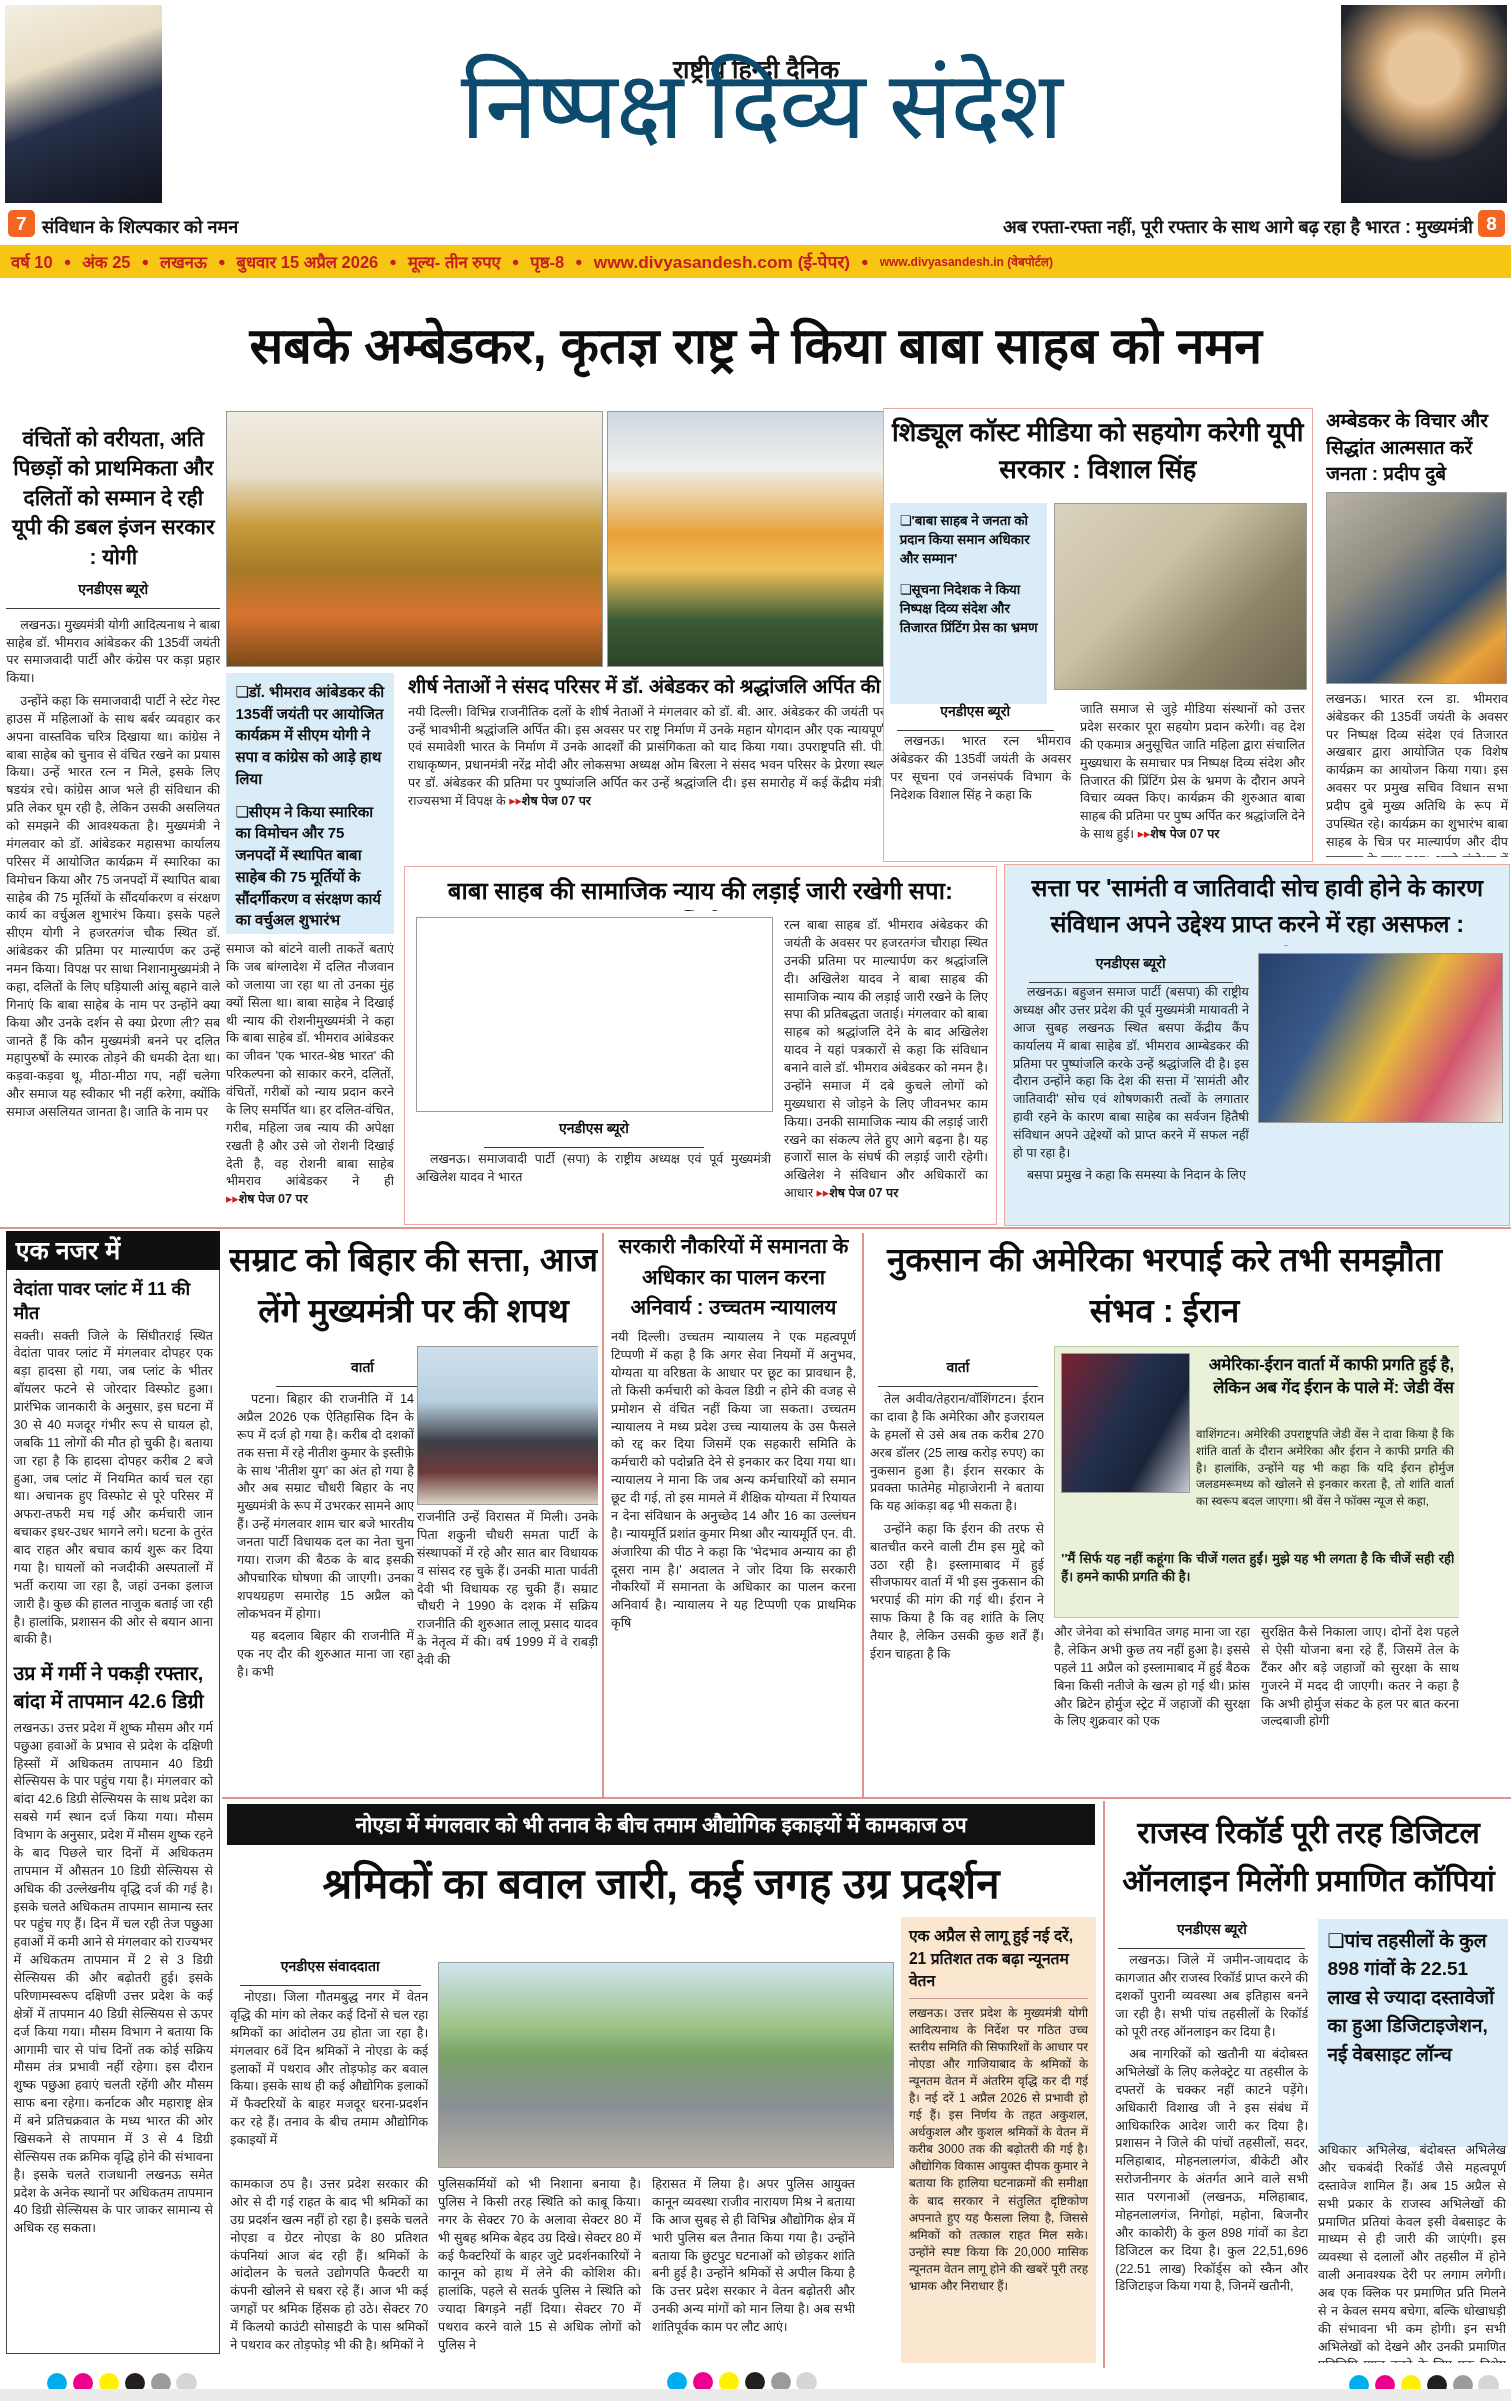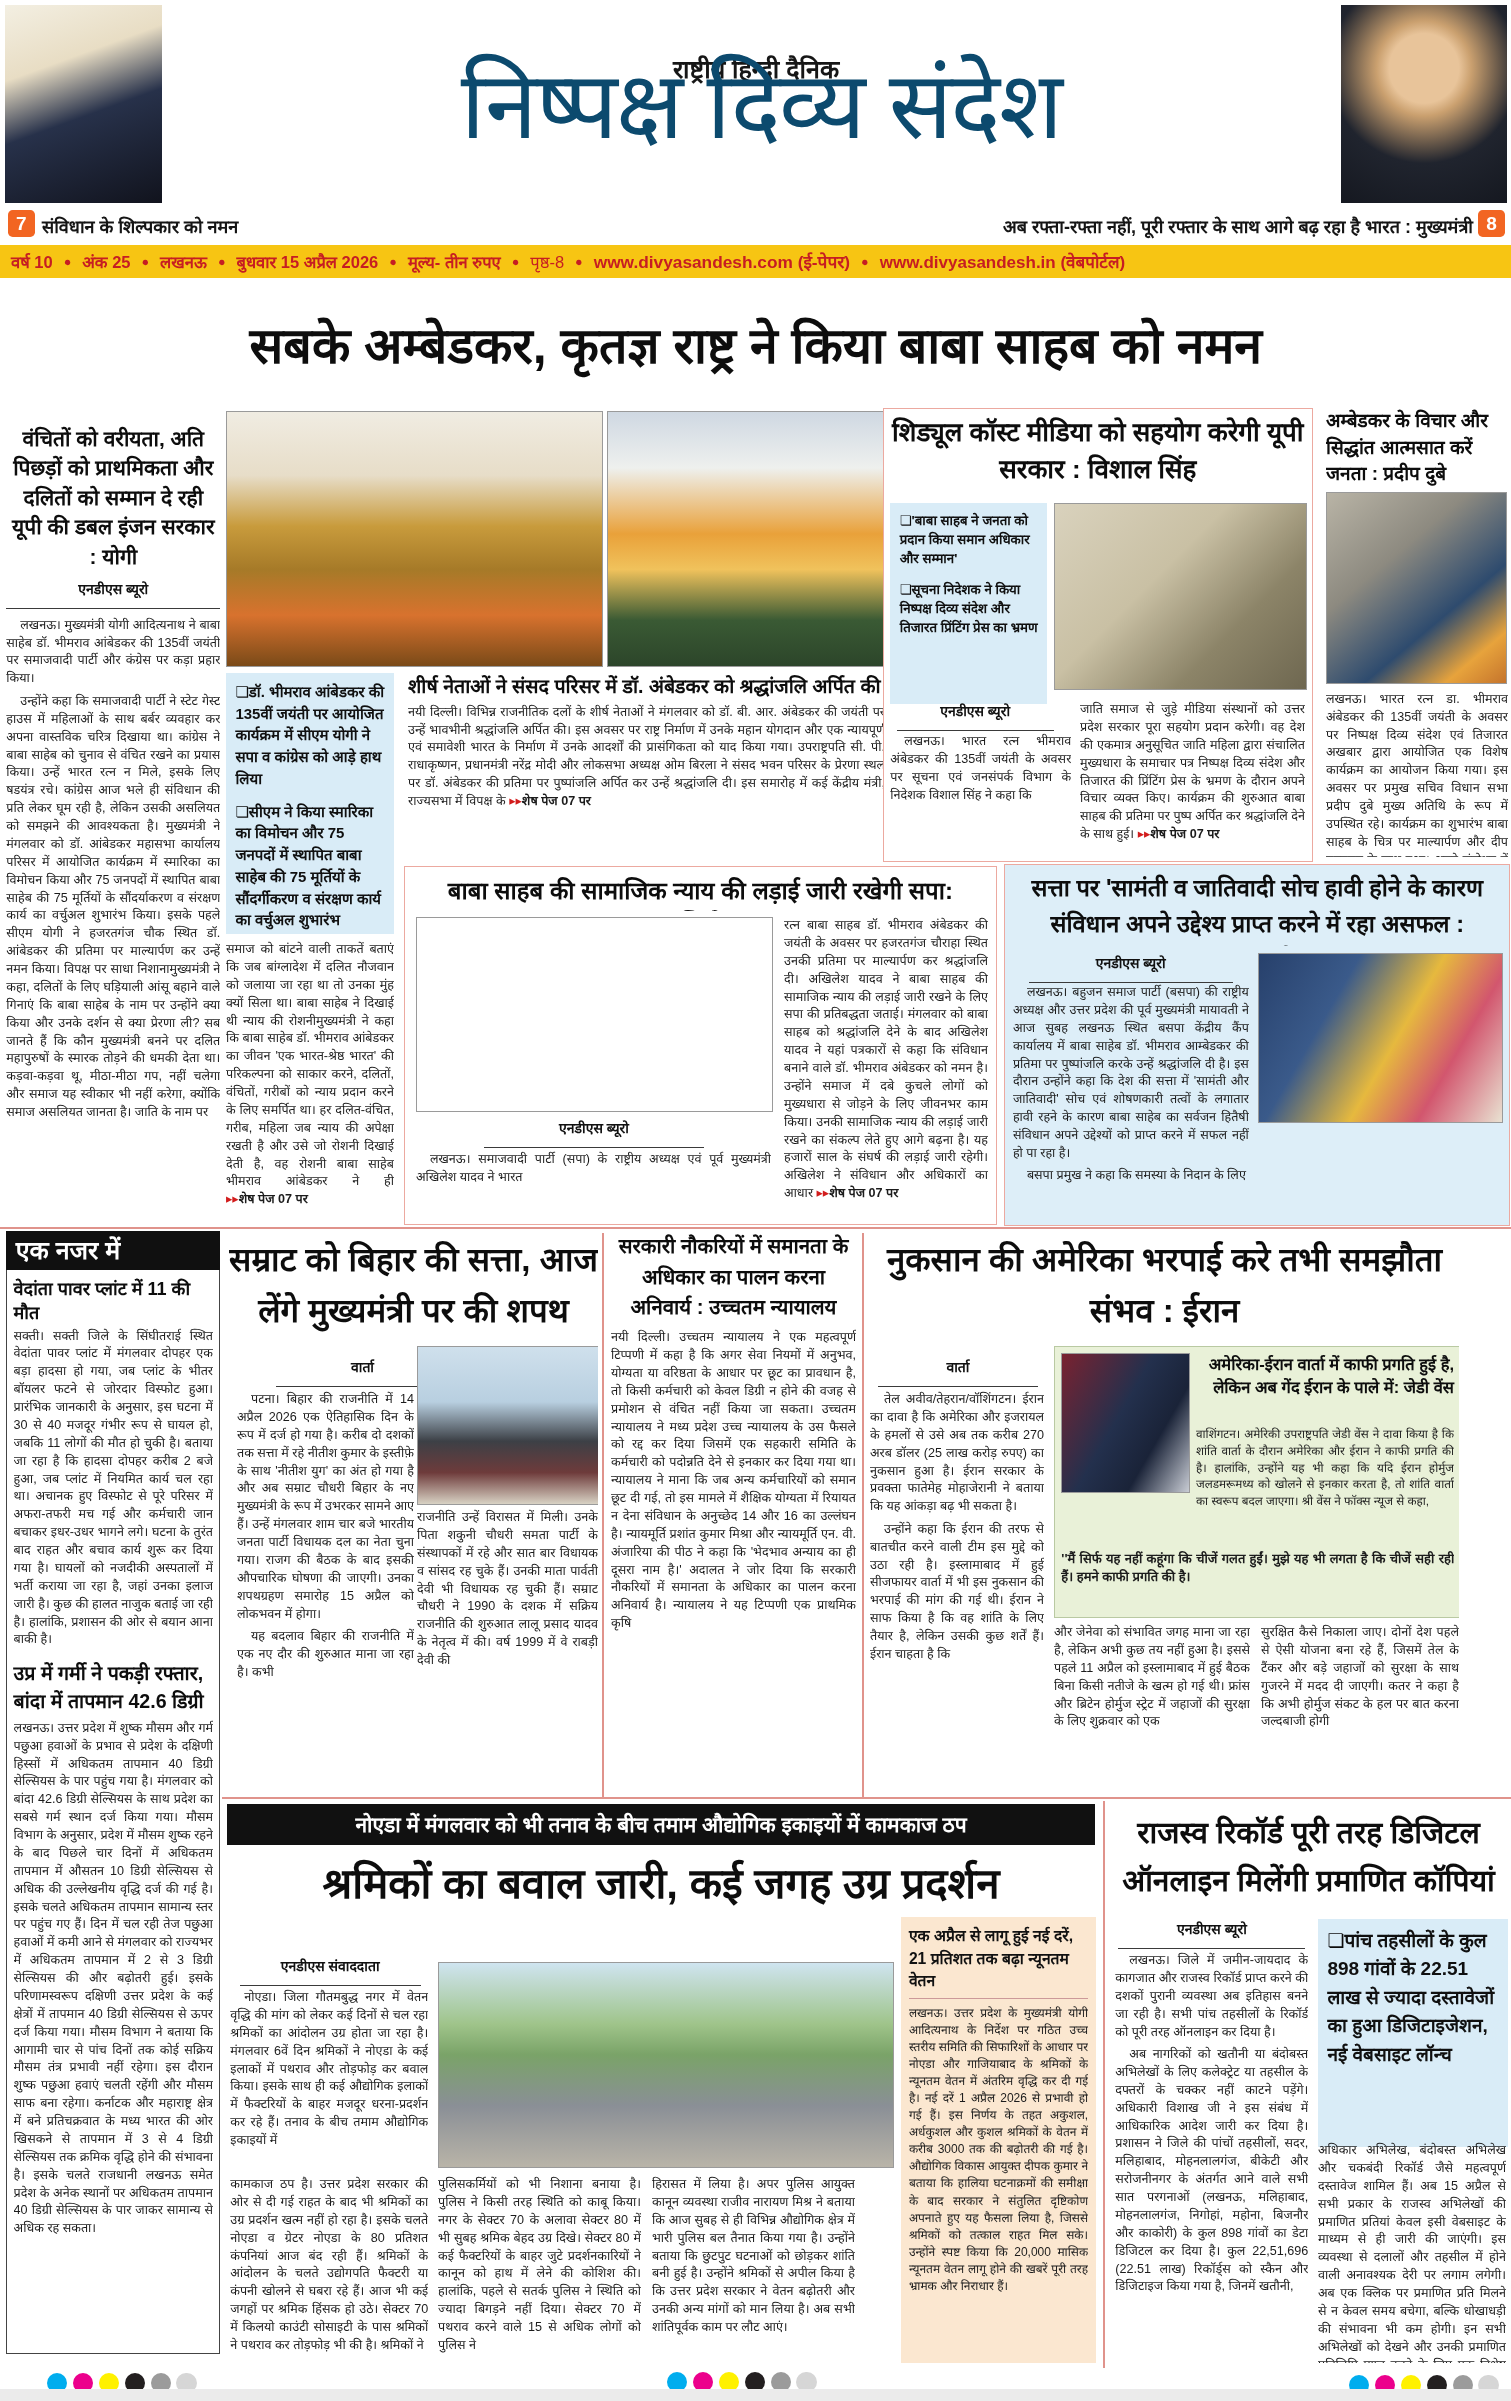--- a/index.html
+++ b/index.html
@@ -54,25 +54,25 @@
     <span style="font-size:16.5px;font-weight:bold;color:#c61d23;">वर्ष 10</span>
     <span style="color:#c61d23;">●</span>
     <span style="font-size:16.5px;font-weight:bold;color:#c61d23;">अंक 25</span>
     <span style="color:#c61d23;">●</span>
     <span style="font-size:16.5px;font-weight:bold;color:#c61d23;">लखनऊ</span>
     <span style="color:#c61d23;">●</span>
     <span style="font-size:16.5px;font-weight:bold;color:#c61d23;">बुधवार 15 अप्रैल 2026</span>
     <span style="color:#c61d23;">●</span>
     <span style="font-size:16.5px;font-weight:bold;color:#c61d23;">मूल्य- तीन रुपए</span>
     <span style="color:#c61d23;">●</span>
-    <span style="font-size:16.5px;font-weight:normal;color:#c61d23;text-align:center;">पृष्ठ-8</span>
+    <span style="font-size:16.5px;font-weight:bold;color:#c61d23;text-align:center;">पृष्ठ-8</span>
     <span style="color:#c61d23;">●</span>
     <span style="font-size:17.3px;font-weight:bold;color:#c61d23;">www.divyasandesh.com (ई-पेपर)</span>
     <span style="color:#c61d23;">●</span>
-    <span style="font-size:17px;font-weight:bold;color:#c61d23;">www.divyasandesh.in (वेबपोर्टल)</span>
+    <span style="font-size:12px;font-weight:bold;color:#c61d23;">www.divyasandesh.in (वेबपोर्टल)</span>
   </div>
 
   <div class="abs hl" style="left:6.3px;top:308px;width:1499px;font-size:50px;line-height:1.55;overflow:hidden;height:88px;">सबके अम्बेडकर, कृतज्ञ राष्ट्र ने किया बाबा साहब को नमन</div>
 
   <div class="abs" style="left:6.3px;top:424px;width:214px;height:799px;overflow:hidden;">
     <div class="hl" style="font-size:21px;line-height:1.4;">वंचितों को वरीयता, अति पिछड़ों को प्राथमिकता और दलितों को सम्मान दे रही यूपी की डबल इंजन सरकार : योगी</div>
     <div class="byline" style="margin:7.9px 0 7.9px 0;">एनडीएस ब्यूरो</div>
     <div class="body">
       <p>लखनऊ। मुख्यमंत्री योगी आदित्यनाथ ने बाबा साहेब डॉ. भीमराव आंबेडकर की 135वीं जयंती पर समाजवादी पार्टी और कंग्रेस पर कड़ा प्रहार किया।</p>
       <p>उन्होंने कहा कि समाजवादी पार्टी ने स्टेट गेस्ट हाउस में महिलाओं के साथ बर्बर व्यवहार कर अपना वास्तविक चरित्र दिखाया था। कांग्रेस ने बाबा साहेब को चुनाव से वंचित रखने का प्रयास किया। उन्हें भारत रत्न न मिले, इसके लिए षडयंत्र रचे। कांग्रेस आज भले ही संविधान की प्रति लेकर घूम रही है, लेकिन उसकी असलियत को समझने की आवश्यकता है। मुख्यमंत्री ने मंगलवार को डॉ. आंबेडकर महासभा कार्यालय परिसर में आयोजित कार्यक्रम में स्मारिका का विमोचन किया और 75 जनपदों में स्थापित बाबा साहेब की 75 मूर्तियों के सौंदर्याकरण व संरक्षण कार्य का वर्चुअल शुभारंभ किया। इसके पहले सीएम योगी ने हजरतगंज चौक स्थित डॉ. आंबेडकर की प्रतिमा पर माल्यार्पण कर उन्हें नमन किया। विपक्ष पर साधा निशानामुख्यमंत्री ने कहा, दलितों के लिए घड़ियाली आंसू बहाने वाले गिनाएं कि बाबा साहेब के नाम पर उन्होंने क्या किया और उनके दर्शन से क्या प्रेरणा ली? सब जानते हैं कि कौन मुख्यमंत्री बनने पर दलित महापुरुषों के स्मारक तोड़ने की धमकी देता था। कड़वा-कड़वा थू, मीठा-मीठा गप, नहीं चलेगा और समाज यह स्वीकार भी नहीं करेगा, क्योंकि समाज असलियत जानता है। जाति के नाम पर</p>

